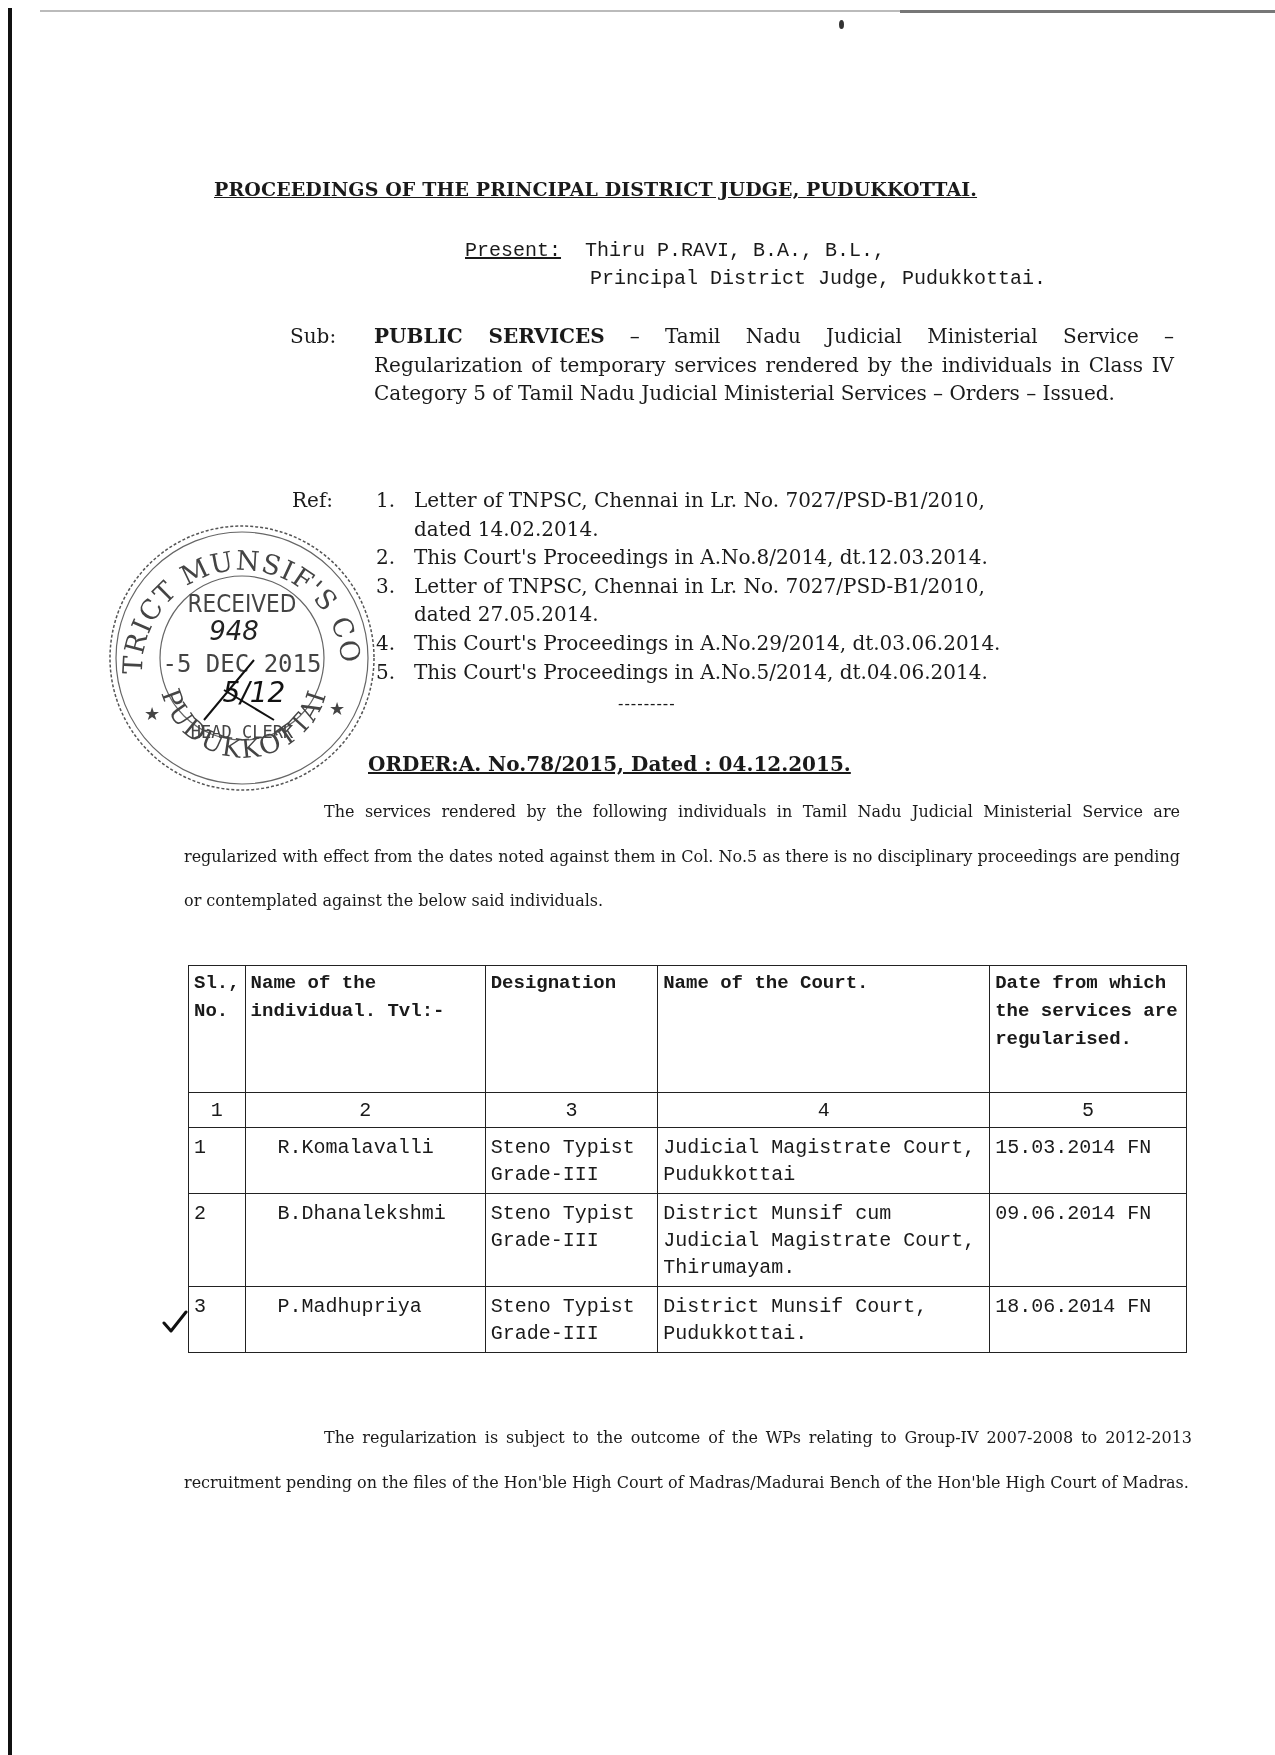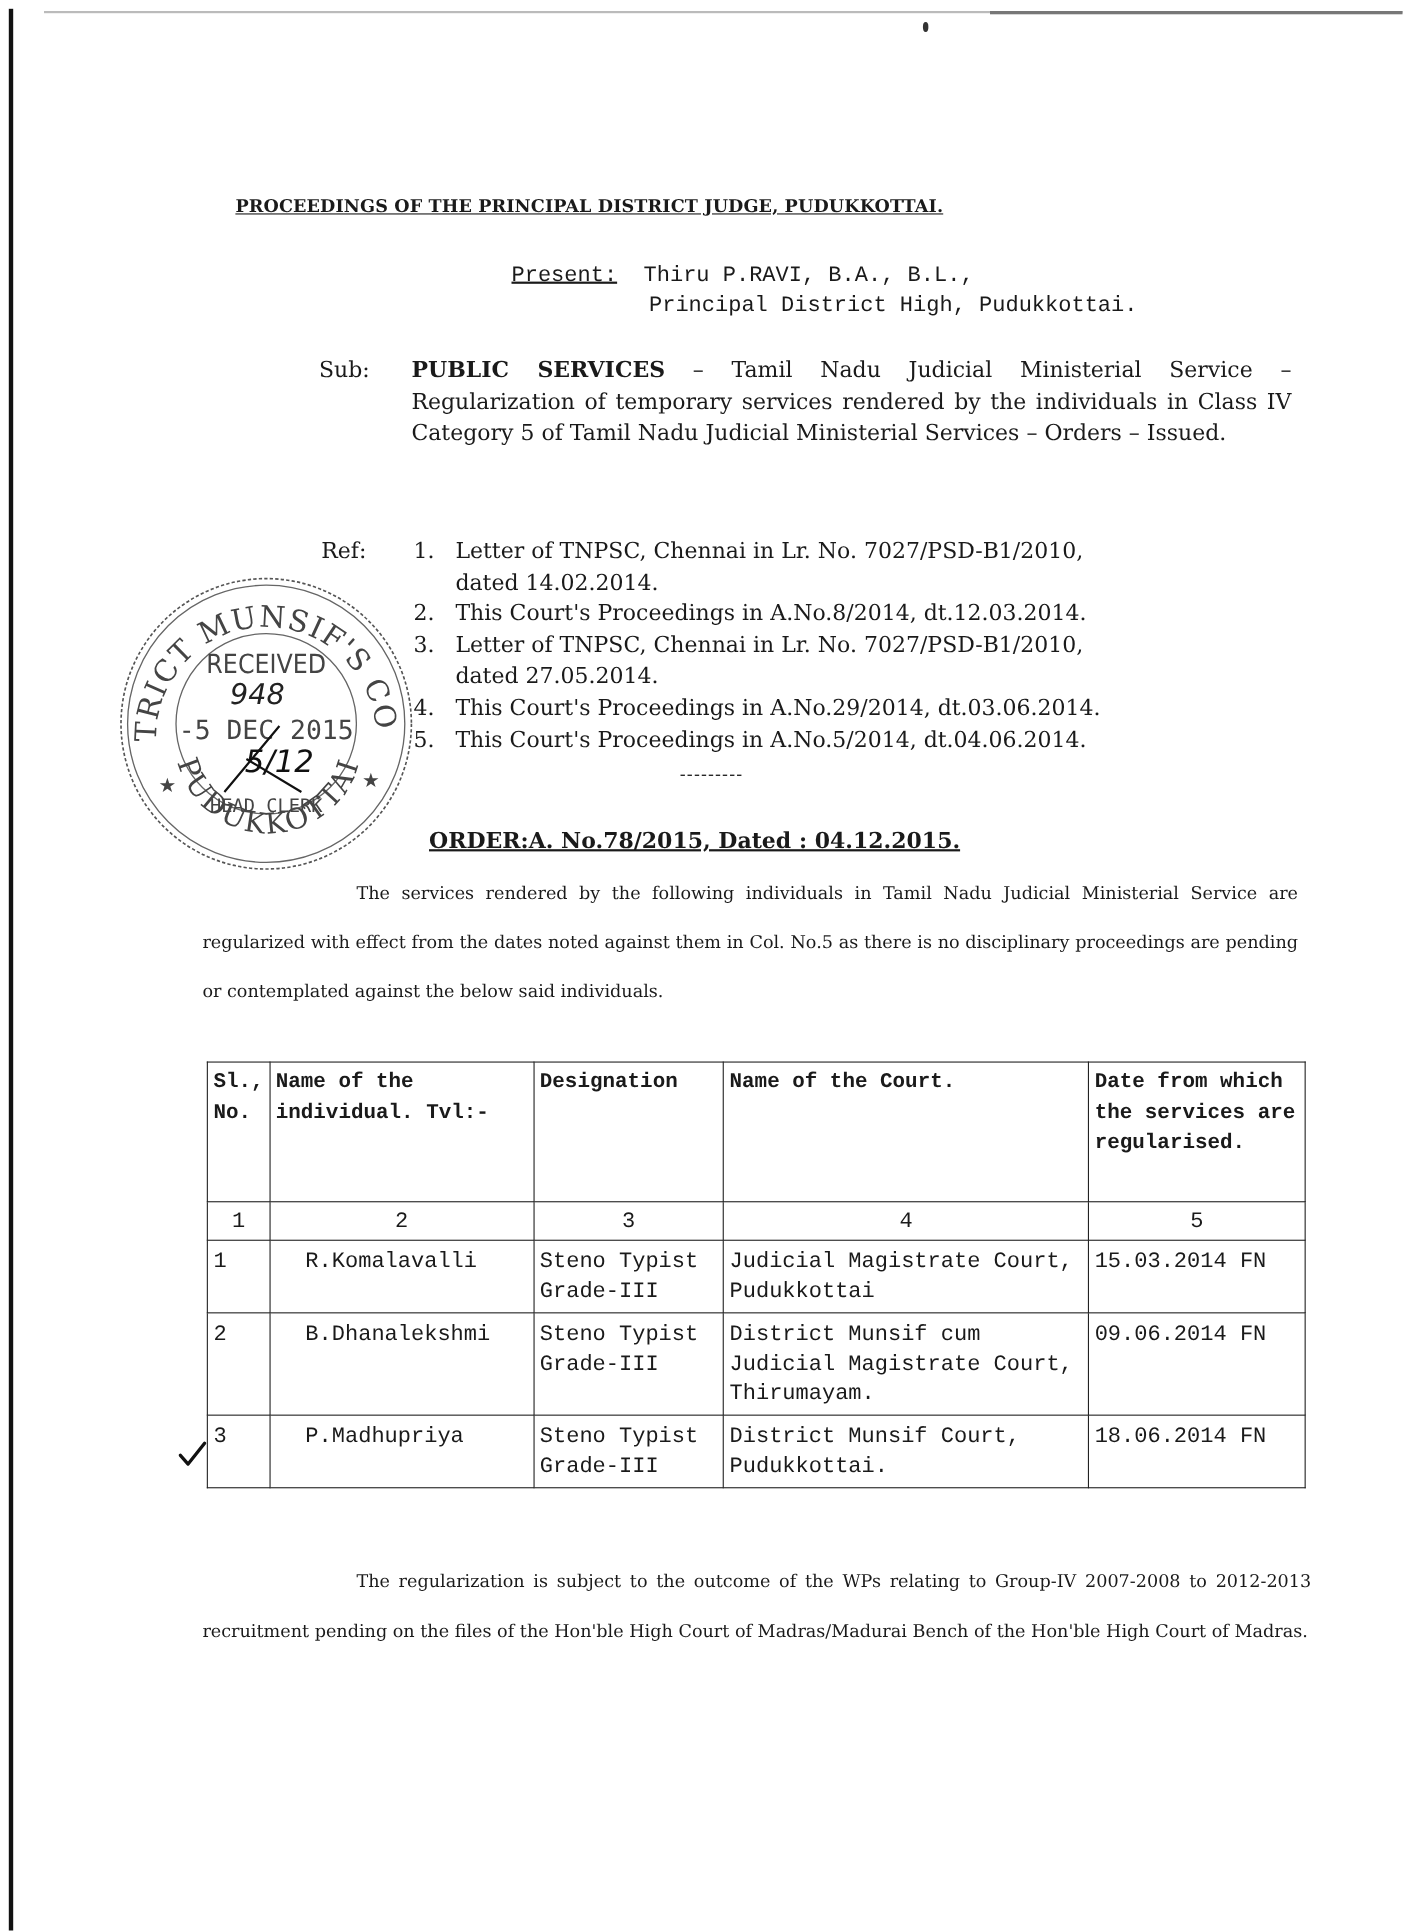--- a/index.html
+++ b/index.html
@@ -9,41 +9,41 @@
     color: #1a1a1a;
   }
   .scan-edge-left { position: absolute; left: 8px; top: 8px; width: 4px; height: 1747px; background: #111; }
   .scan-edge-top { position: absolute; left: 40px; top: 10px; width: 1235px; height: 2px; background: #bbb; }
   .scan-edge-top2 { position: absolute; left: 900px; top: 10px; width: 375px; height: 3px; background: #777; }
   .scan-dot { position: absolute; left: 839px; top: 20px; width: 5px; height: 9px; border-radius: 50%; background: #333; }
 
   .title {
     position: absolute; left: 214px; top: 178px;
     font-family: "DejaVu Serif", serif; font-weight: bold;
-    font-size: 16px; text-decoration: underline; letter-spacing: 0.1px;
+    font-size: 19px; text-decoration: underline; letter-spacing: 0.1px;
     white-space: nowrap;
   }
   .present { position: absolute; left: 465px; top: 237px; font-size: 20px; line-height: 28px; font-family: Liberation Mono, monospace; }
   .present .label { text-decoration: underline; }
   .present .line2 { padding-left: 125px; }
 
   .sub-block { position: absolute; left: 290px; top: 322px; width: 885px; font-size: 20px; line-height: 28.5px; }
   .sub-block .label { position: absolute; left: 0; top: 0; }
   .sub-block .body { position: absolute; left: 84px; top: 0; width: 800px; text-align: justify; }
   .sub-block .bold { font-weight: bold; }
 
   .ref-block { position: absolute; left: 292px; top: 486px; width: 900px; font-size: 20px; line-height: 28.6px; }
   .ref-block .label { position: absolute; left: 0; top: 0; }
   .ref-list { position: absolute; left: 122px; top: 0; margin: 0; padding: 0; list-style: none; }
   .ref-list li { position: relative; padding-left: 0; }
   .ref-list .num { position: absolute; left: -38px; }
   .dashes { position: absolute; left: 618px; top: 694px; font-size: 16px; letter-spacing: 1px; }
 
   .order-line {
-    position: absolute; left: 390px; top: 752px;
+    position: absolute; left: 368px; top: 752px;
     font-weight: bold; font-size: 20px; text-decoration: underline; white-space: nowrap;
   }
 
   .para { position: absolute; font-size: 16px; text-align: justify; }
   .para1 { left: 184px; top: 790px; width: 996px; line-height: 44.5px; text-indent: 140px; }
   .para2 { left: 184px; top: 1415px; width: 1008px; line-height: 45px; text-indent: 140px; }
 
   table.main {
     position: absolute; left: 188px; top: 965px; width: 999px;
     border-collapse: collapse; font-size: 20px; line-height: 27px;
@@ -69,21 +69,21 @@
 
 <div class="scan-edge-left"></div>
 <div class="scan-edge-top"></div>
 <div class="scan-edge-top2"></div>
 <div class="scan-dot"></div>
 
 <div class="title">PROCEEDINGS OF THE PRINCIPAL DISTRICT JUDGE, PUDUKKOTTAI.</div>
 
 <div class="present">
   <div><span class="label">Present:</span>&nbsp; <span>Thiru P.RAVI, B.A., B.L.,</span></div>
-  <div class="line2">Principal District High, Pudukkottai.</div>
+  <div class="line2">Principal District Judge, Pudukkottai.</div>
 </div>
 
 <div class="sub-block">
   <span class="label">Sub:</span>
   <div class="body"><span class="bold">PUBLIC SERVICES</span><span> – Tamil Nadu Judicial Ministerial Service – Regularization of temporary services rendered by the individuals in Class IV Category 5  of Tamil Nadu Judicial Ministerial Services – Orders – Issued.</span></div>
 </div>
 
 <div class="ref-block">
   <span class="label">Ref:</span>
   <ul class="ref-list">

